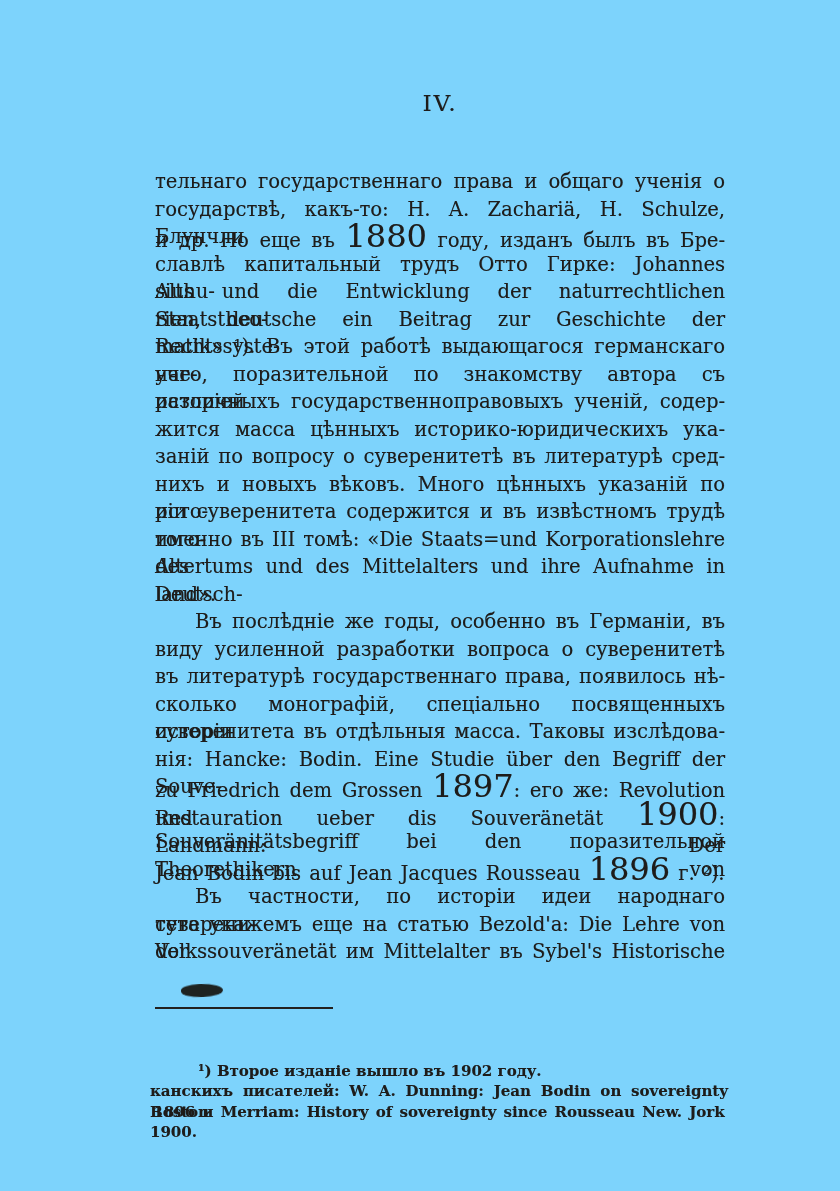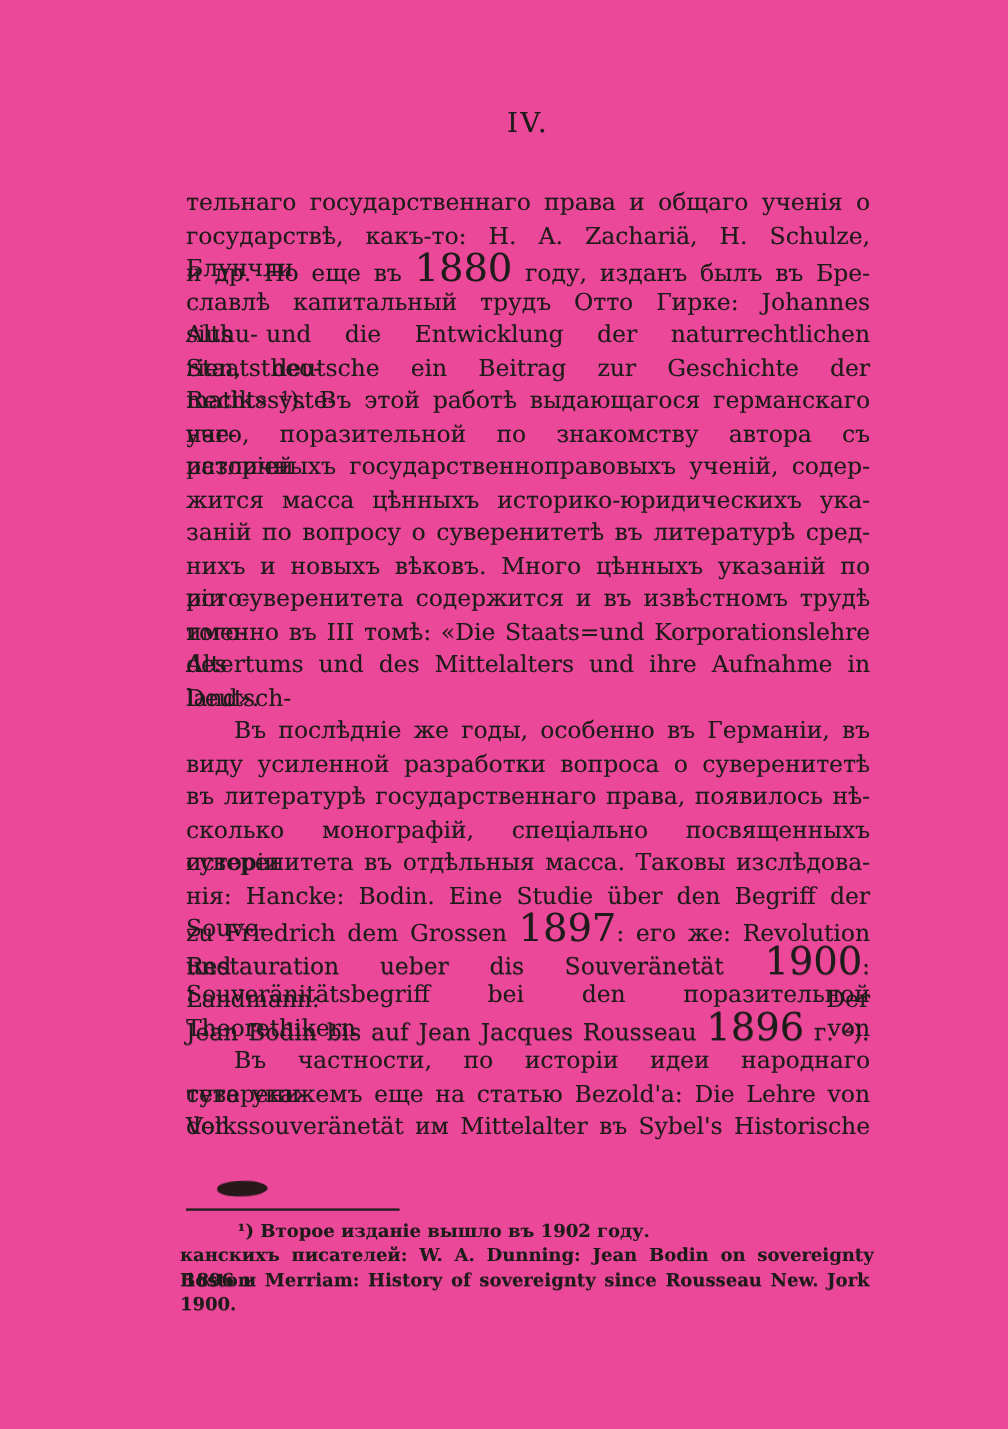--- a/index.html
+++ b/index.html
@@ -1,36 +1,36 @@
 <!DOCTYPE html>
 <html><head>
 <meta charset="utf-8">
 <style>
   html,body { margin:0; padding:0; background:#ffffff; }
   .page {
-    position:relative; width:840px; height:1191px; background:#ec4899;
+    position:relative; width:840px; height:1191px; background:#7dd3fc;
     font-family:"DejaVu Serif", serif; color:#1e1c1a; overflow:hidden;
   }
   .heading {
     position:absolute; top:90px; left:155px; width:570px;
     text-align:center; font-size:23px; letter-spacing:2px;
     text-shadow:0.3px 0.3px 0 rgba(20,20,20,0.45);
   }
   .body-text {
-    position:absolute; top:155px; left:155px; width:570px;
+    position:absolute; top:168px; left:155px; width:570px;
     text-shadow:0.3px 0.3px 0 rgba(20,20,20,0.4);
   }
   .line {
     height:27.5px; line-height:27.5px; font-size:19.5px;
     overflow:visible; white-space:nowrap;
   }
   .line.justify, .fn-line.justify { text-align:justify; text-align-last:justify; white-space:normal; }
   .line.justify-indent, .fn-line.justify-indent { text-align:justify; text-align-last:justify; text-indent:40px; white-space:normal; }
   .line.flush, .fn-line.flush { text-align:center; text-align-last:left; word-spacing:2px; }
-  .line.flush-indent, .fn-line.flush-indent { text-align:left; text-align-last:left; text-indent:48px; }
+  .line.flush-indent, .fn-line.flush-indent { text-align:left; text-align-last:left; text-indent:48px;margin-top:45px; }
   .yr { font-size:32px; }
   .fn-rule {
     position:absolute; top:1007px; left:155px; width:178px; height:0;
     border-top:2.5px solid #23211f;
   }
   .footnotes {
     position:absolute; top:1016px; left:150px; width:578px;
     font-weight:bold; text-shadow:0.2px 0.2px 0 rgba(20,20,20,0.35);
   }
   .fn-line {

